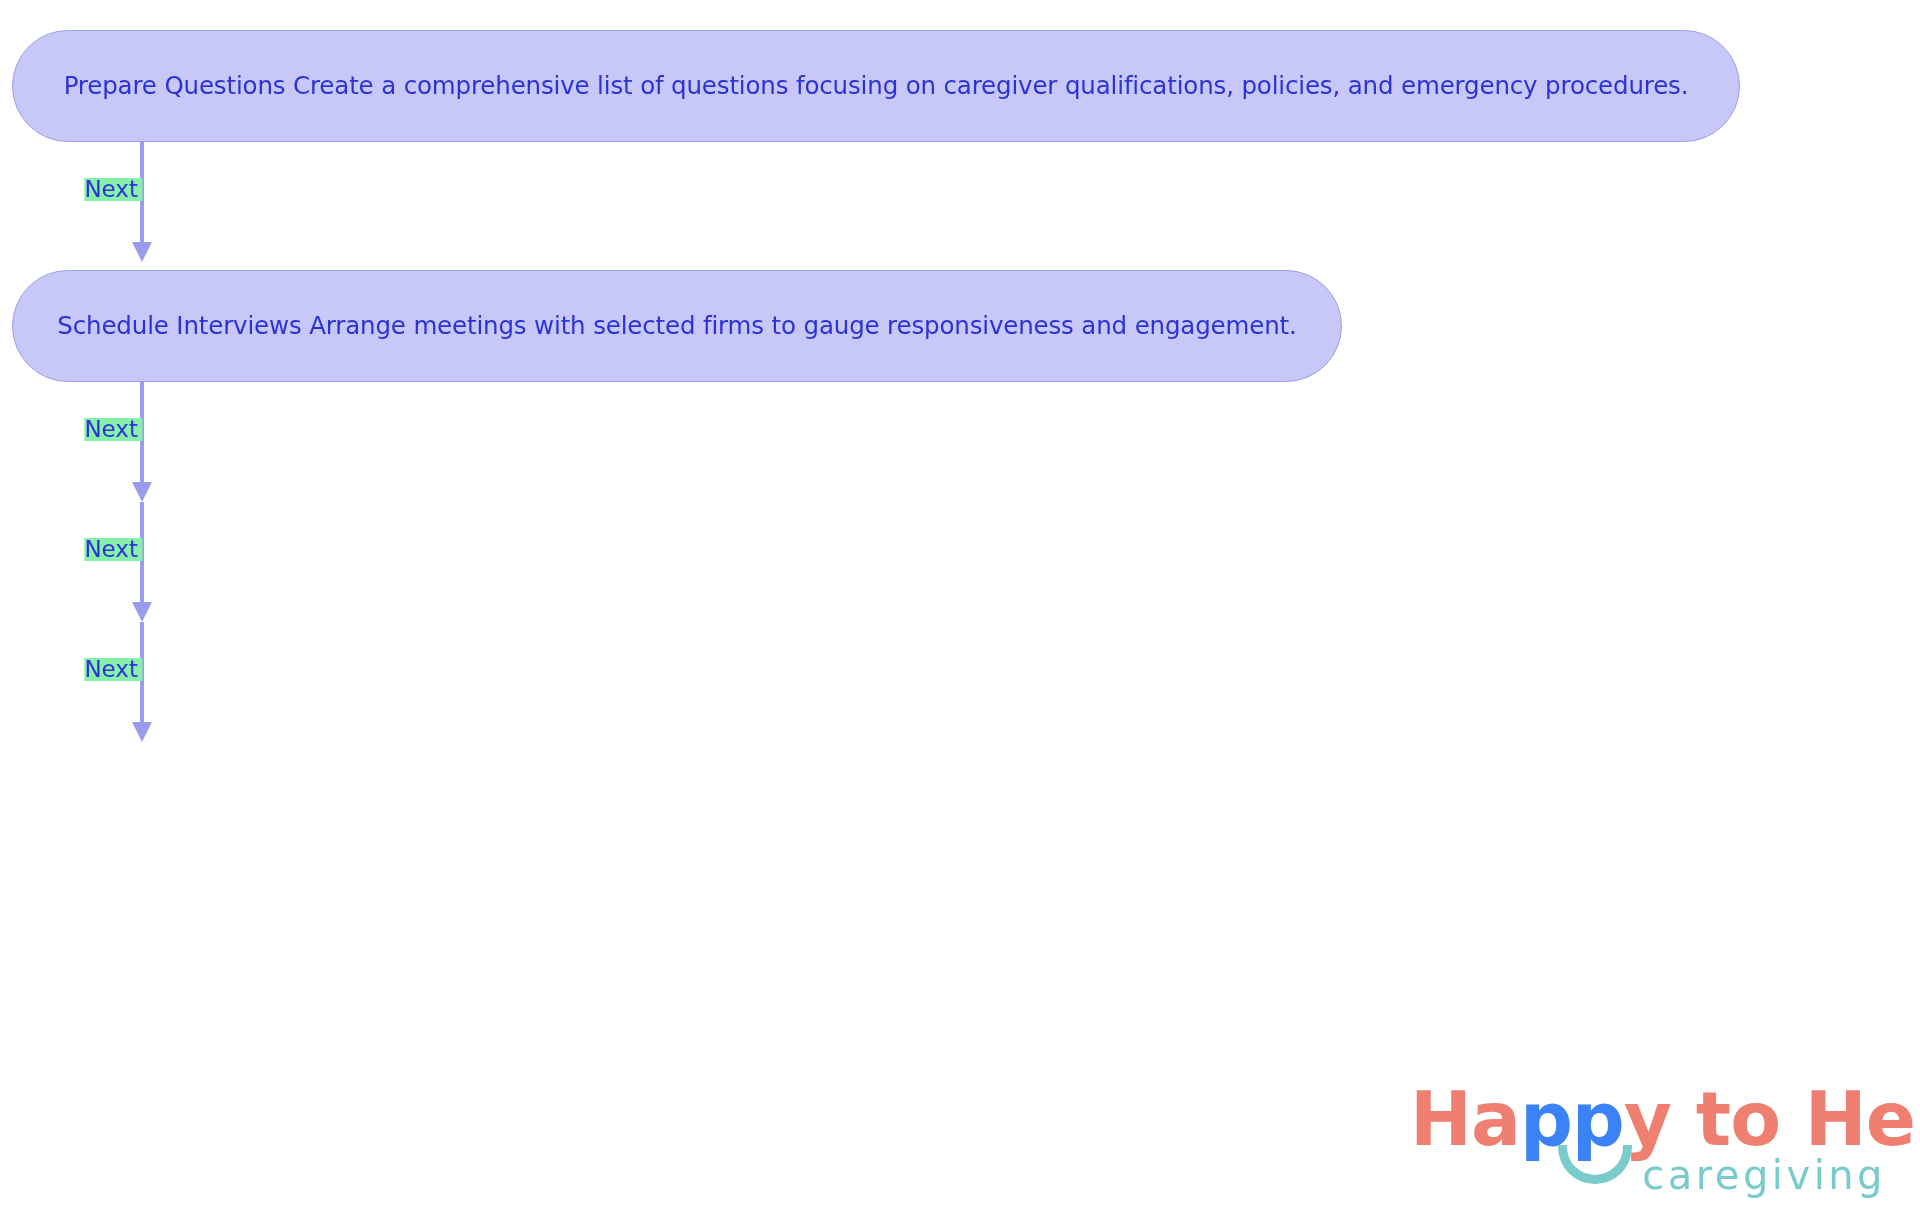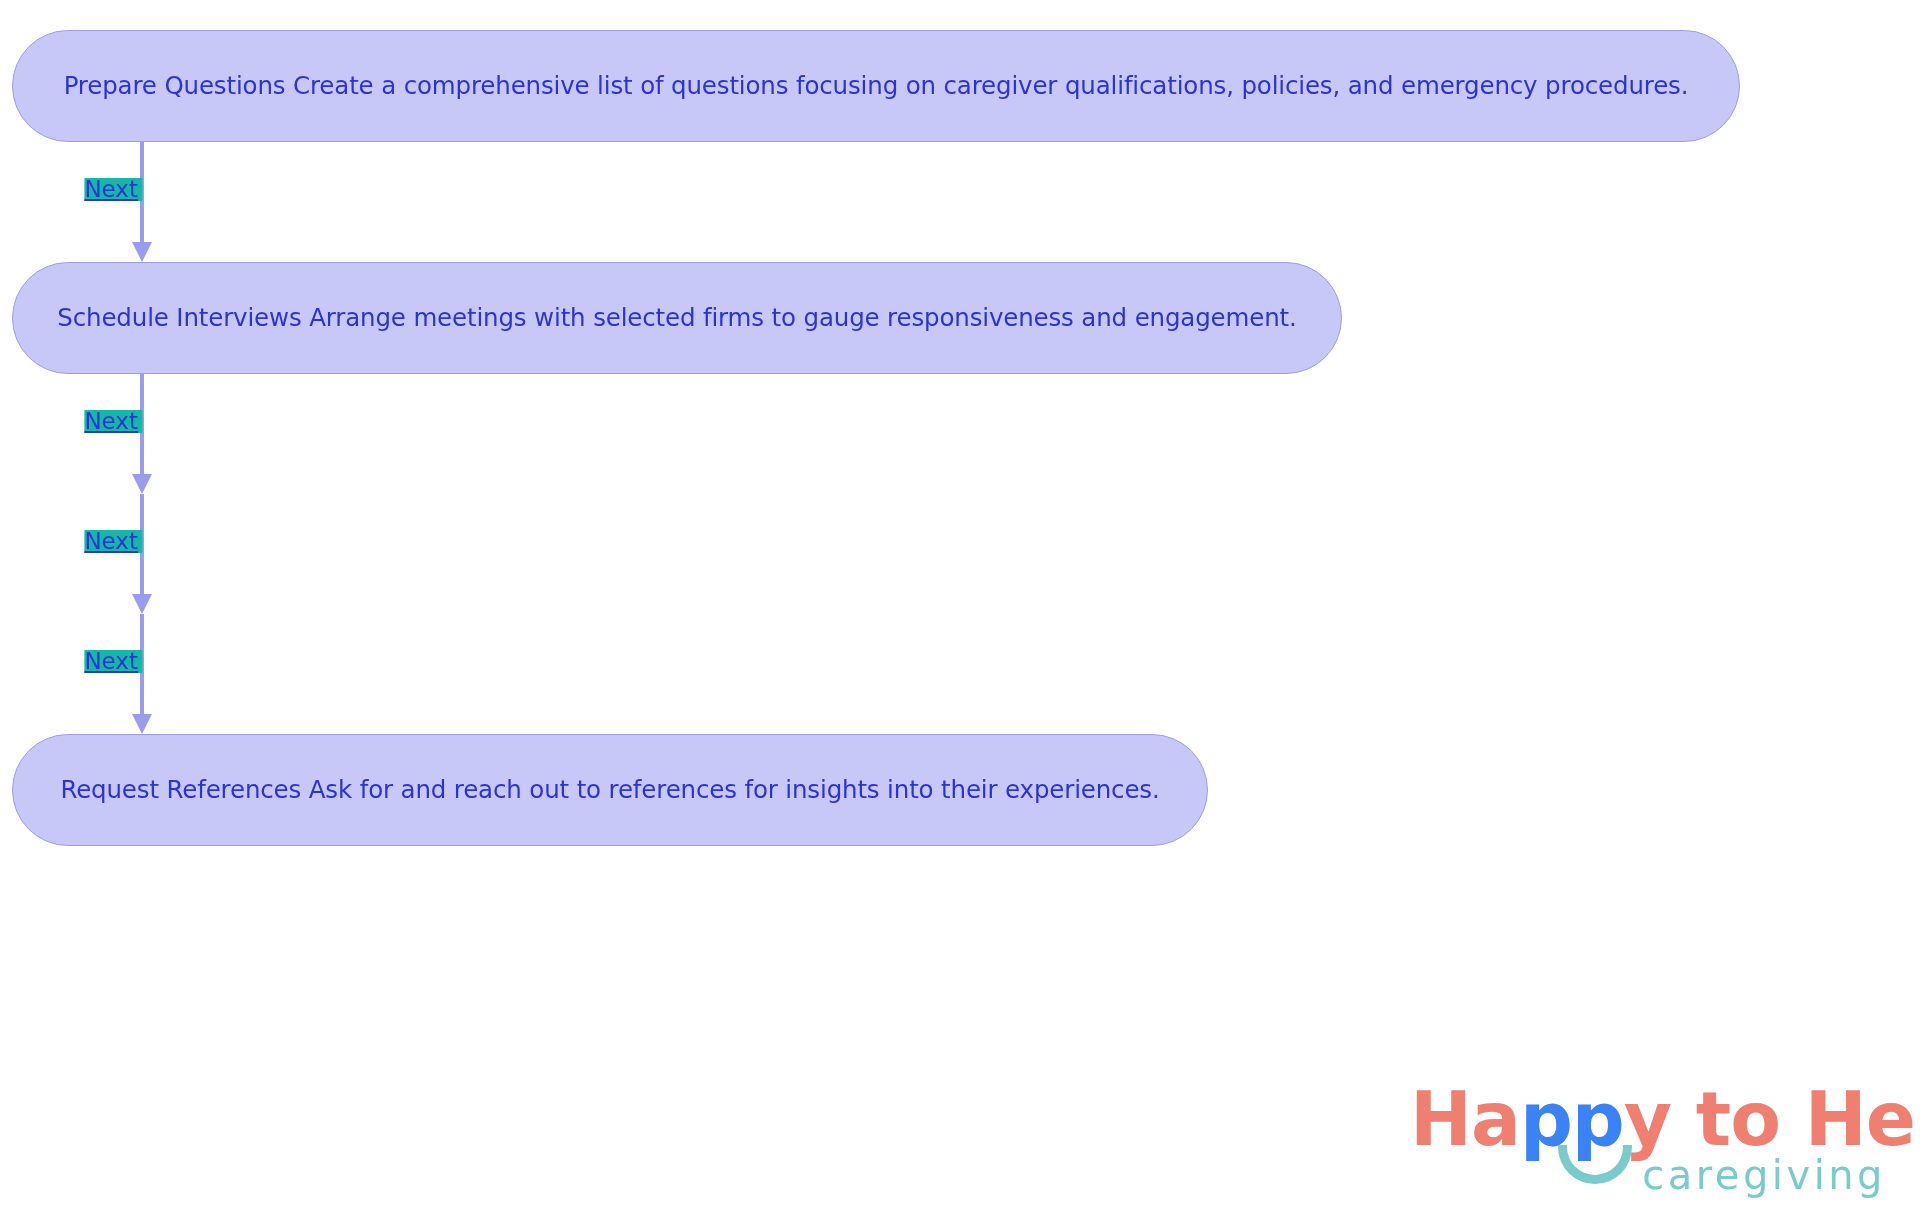--- a/index.html
+++ b/index.html
@@ -47,21 +47,21 @@
     font-size: 24.5px;
     line-height: 1.2;
     letter-spacing: -0.15px;
     white-space: nowrap;
     padding: 0 44px;
     height: 112px;
   }
 
   
   .node.n0 { width: 1728px; }
-  .node.n1 { width: 1330px; }
+  .node.n1 { width: 1330px; margin-top: 8px; }
   .node.n2 { width: 1258px; }
   .node.n3 { width: 1230px; }
   .node.n4 { width: 1196px; }
 
   
   .connector {
     position: relative;
     width: 260px;
     height: 120px;
     display: flex;
@@ -90,22 +90,21 @@
   .connector .edge-label {
     position: absolute;
     left: 50%;
     top: 36px;
     transform: translateX(-100%);
     padding-right: 4px;
     color: #2C33D6;
     font-size: 23px;
     line-height: 1;
     white-space: nowrap;
-    background: #14b8a6;
-    text-decoration: underline;
+    background: #86efac;
   }
 
   
   #brand-logo {
     position: absolute;
     right: 30px;
     bottom: 14px;
     width: 480px;
     height: 122px;
   }
@@ -179,23 +178,20 @@
       <div class="edge-label">Next</div>
     </div>
 
 
     <div class="connector">
       <div class="line"></div>
       <div class="head"></div>
       <div class="edge-label">Next</div>
     </div>
 
-    <div class="node n4">
-      <span>Request References Ask for and reach out to references for insights into their experiences.</span>
-    </div>
 
   </div>
 
   <div id="brand-logo">
     <div class="logo-wordmark"><span>Ha</span><span class="teal-pp">pp</span><span>y</span><span> to </span><span>Help</span></div>
     <div class="logo-smile"></div>
     <div class="logo-sub">caregiving</div>
   </div>
 
 </div>

